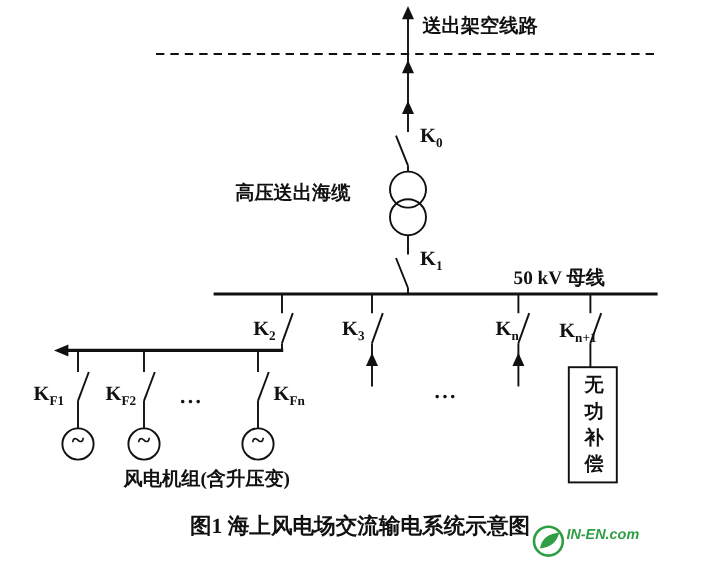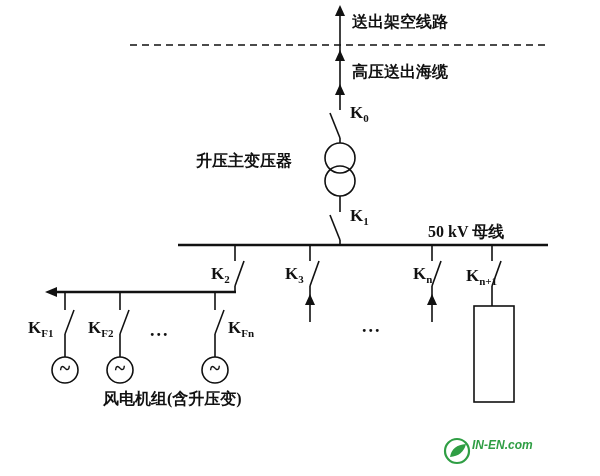--- a/index.html
+++ b/index.html
@@ -108,39 +108,40 @@
     </g>
     <circle cx="215" cy="370" r="13"></circle>
 
     <g>
       <circle cx="457" cy="451" r="12" stroke="#2f9e44" stroke-width="2.2"></circle>
       <path d="M450,457 Q452,445 466,444 Q463,456 450,457 Z" fill="#2f9e44" stroke="none"></path>
     </g>
   </svg>
 
   <div class="lbl" style="left:352px; top:12px">送出架空线路</div>
-  <div class="lbl" style="left:352px; top:62px">高压送出海缆</div>
-  <div class="lbl" style="left:196px; top:151px">升压主变压器</div>
+  <div class="lbl" style="left:196px; top:151px">高压送出海缆</div>
   <div class="lbl" style="left:428px; top:222px">50 kV 母线</div>
   <div class="lbl" style="left:103px; top:389px">风电机组(含升压变)</div>
 
+  <div class="vtext" style="left:485px; top:311px">无功补偿</div>
 
   <div class="klbl" style="left:350px; top:103px"><span>K</span><sub>0</sub></div>
   <div class="klbl" style="left:350px; top:206px"><span>K</span><sub>1</sub></div>
   <div class="klbl" style="left:211px; top:264px"><span>K</span><sub>2</sub></div>
   <div class="klbl" style="left:285px; top:264px"><span>K</span><sub>3</sub></div>
   <div class="klbl" style="left:413px; top:264px"><span>K</span><sub>n</sub></div>
   <div class="klbl" style="left:466px; top:266px"><span>K</span><sub>n+1</sub></div>
   <div class="klbl" style="left:28px;  top:318px"><span>K</span><sub>F1</sub></div>
   <div class="klbl" style="left:88px;  top:318px"><span>K</span><sub>F2</sub></div>
   <div class="klbl" style="left:228px; top:318px"><span>K</span><sub>Fn</sub></div>
 
   <div class="dots" style="left:150px; top:320px">...</div>
   <div class="dots" style="left:362px; top:316px">...</div>
 
   <div class="gsym" style="left:65px;  top:370px">~</div>
   <div class="gsym" style="left:120px; top:370px">~</div>
   <div class="gsym" style="left:215px; top:370px">~</div>
 
+  <div class="title">图1 海上风电场交流输电系统示意图</div>
 
   <div class="wm-site">IN-EN.com</div>
 
 </div>
 
 </body></html>

